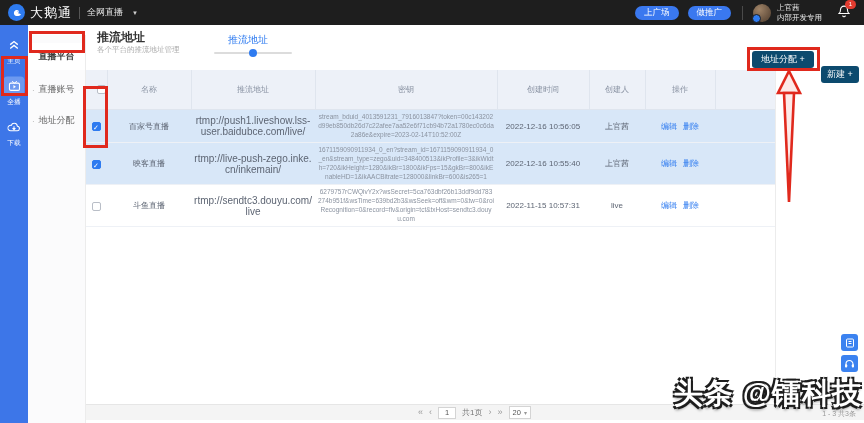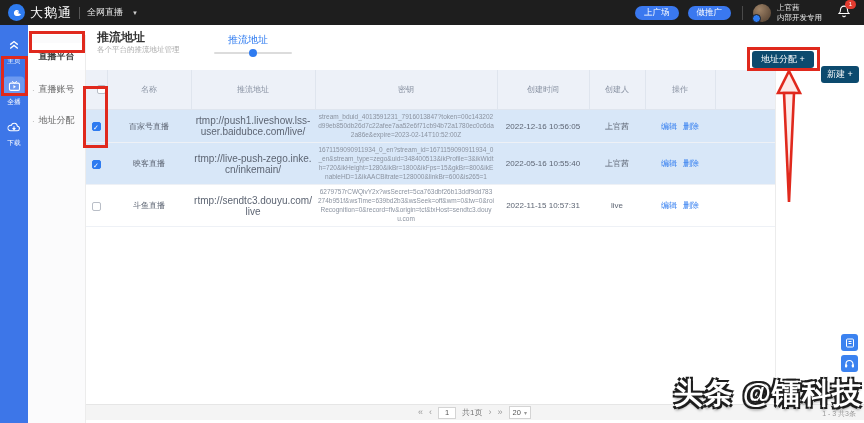--- a/index.html
+++ b/index.html
@@ -212,21 +212,21 @@
         <td class="time">2022-12-16 10:56:05</td>
         <td class="creator">上官茜</td>
         <td class="ops"><a>编辑</a><a>删除</a></td>
         <td class="filler"></td>
       </tr>
       <tr class="selected">
         <td><span class="cb on">✓</span></td>
         <td class="name">映客直播</td>
         <td class="url">rtmp://live-push-zego.inke.cn/inkemain/</td>
         <td class="key">1671159090911934_0_en?stream_id=1671159090911934_0_en&amp;stream_type=zego&amp;uid=348400513&amp;ikProfile=3&amp;ikWidth=720&amp;ikHeight=1280&amp;ikBr=1800&amp;ikFps=15&amp;gkBr=800&amp;ikEnableHD=1&amp;ikAACBitrate=128000&amp;linkBr=600&amp;is265=1</td>
-        <td class="time">2022-05-16 10:55:40</td>
+        <td class="time">2022-12-16 10:55:40</td>
         <td class="creator">上官茜</td>
         <td class="ops"><a>编辑</a><a>删除</a></td>
         <td class="filler"></td>
       </tr>
       <tr>
         <td><span class="cb"></span></td>
         <td class="name">斗鱼直播</td>
         <td class="url">rtmp://sendtc3.douyu.com/live</td>
         <td class="key">6279757rCWQivY2x?wsSecret=5ca763dbf26b13ddf9dd783274b951f&amp;wsTime=639bd2b3&amp;wsSeek=off&amp;wm=0&amp;tw=0&amp;roiRecognition=0&amp;record=flv&amp;origin=tct&amp;txHost=sendtc3.douyu.com</td>
         <td class="time">2022-11-15 10:57:31</td>

